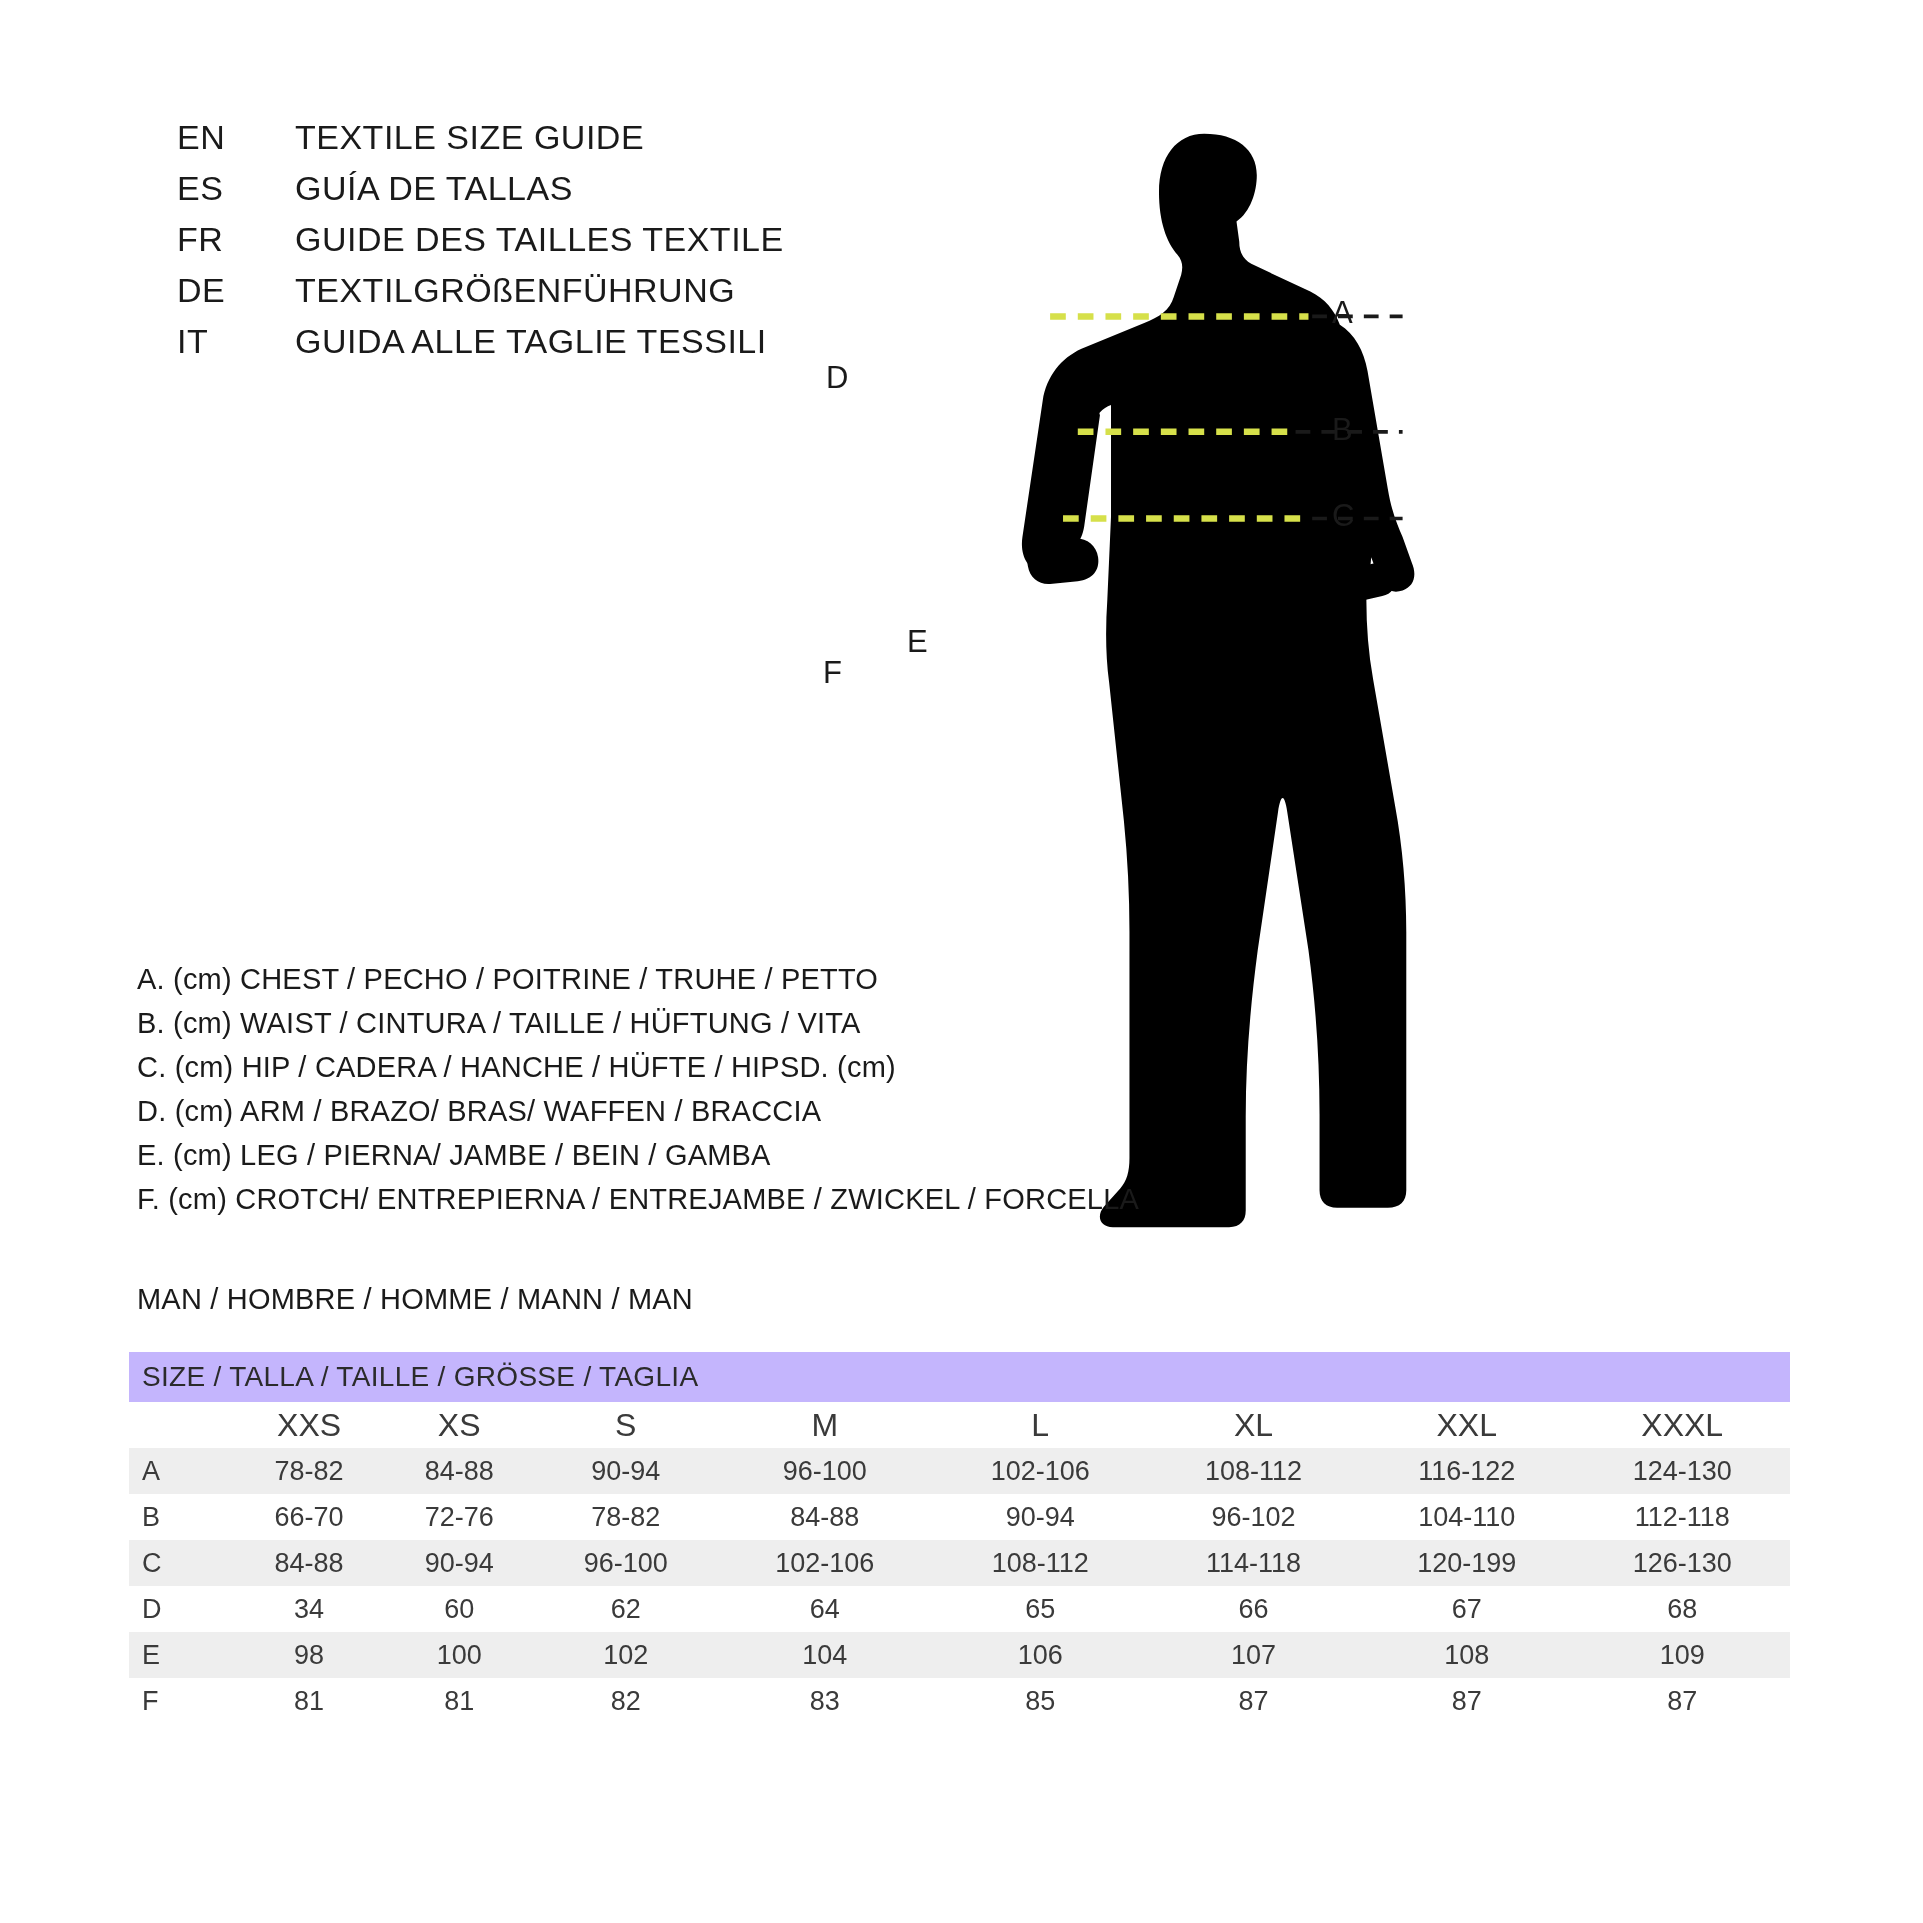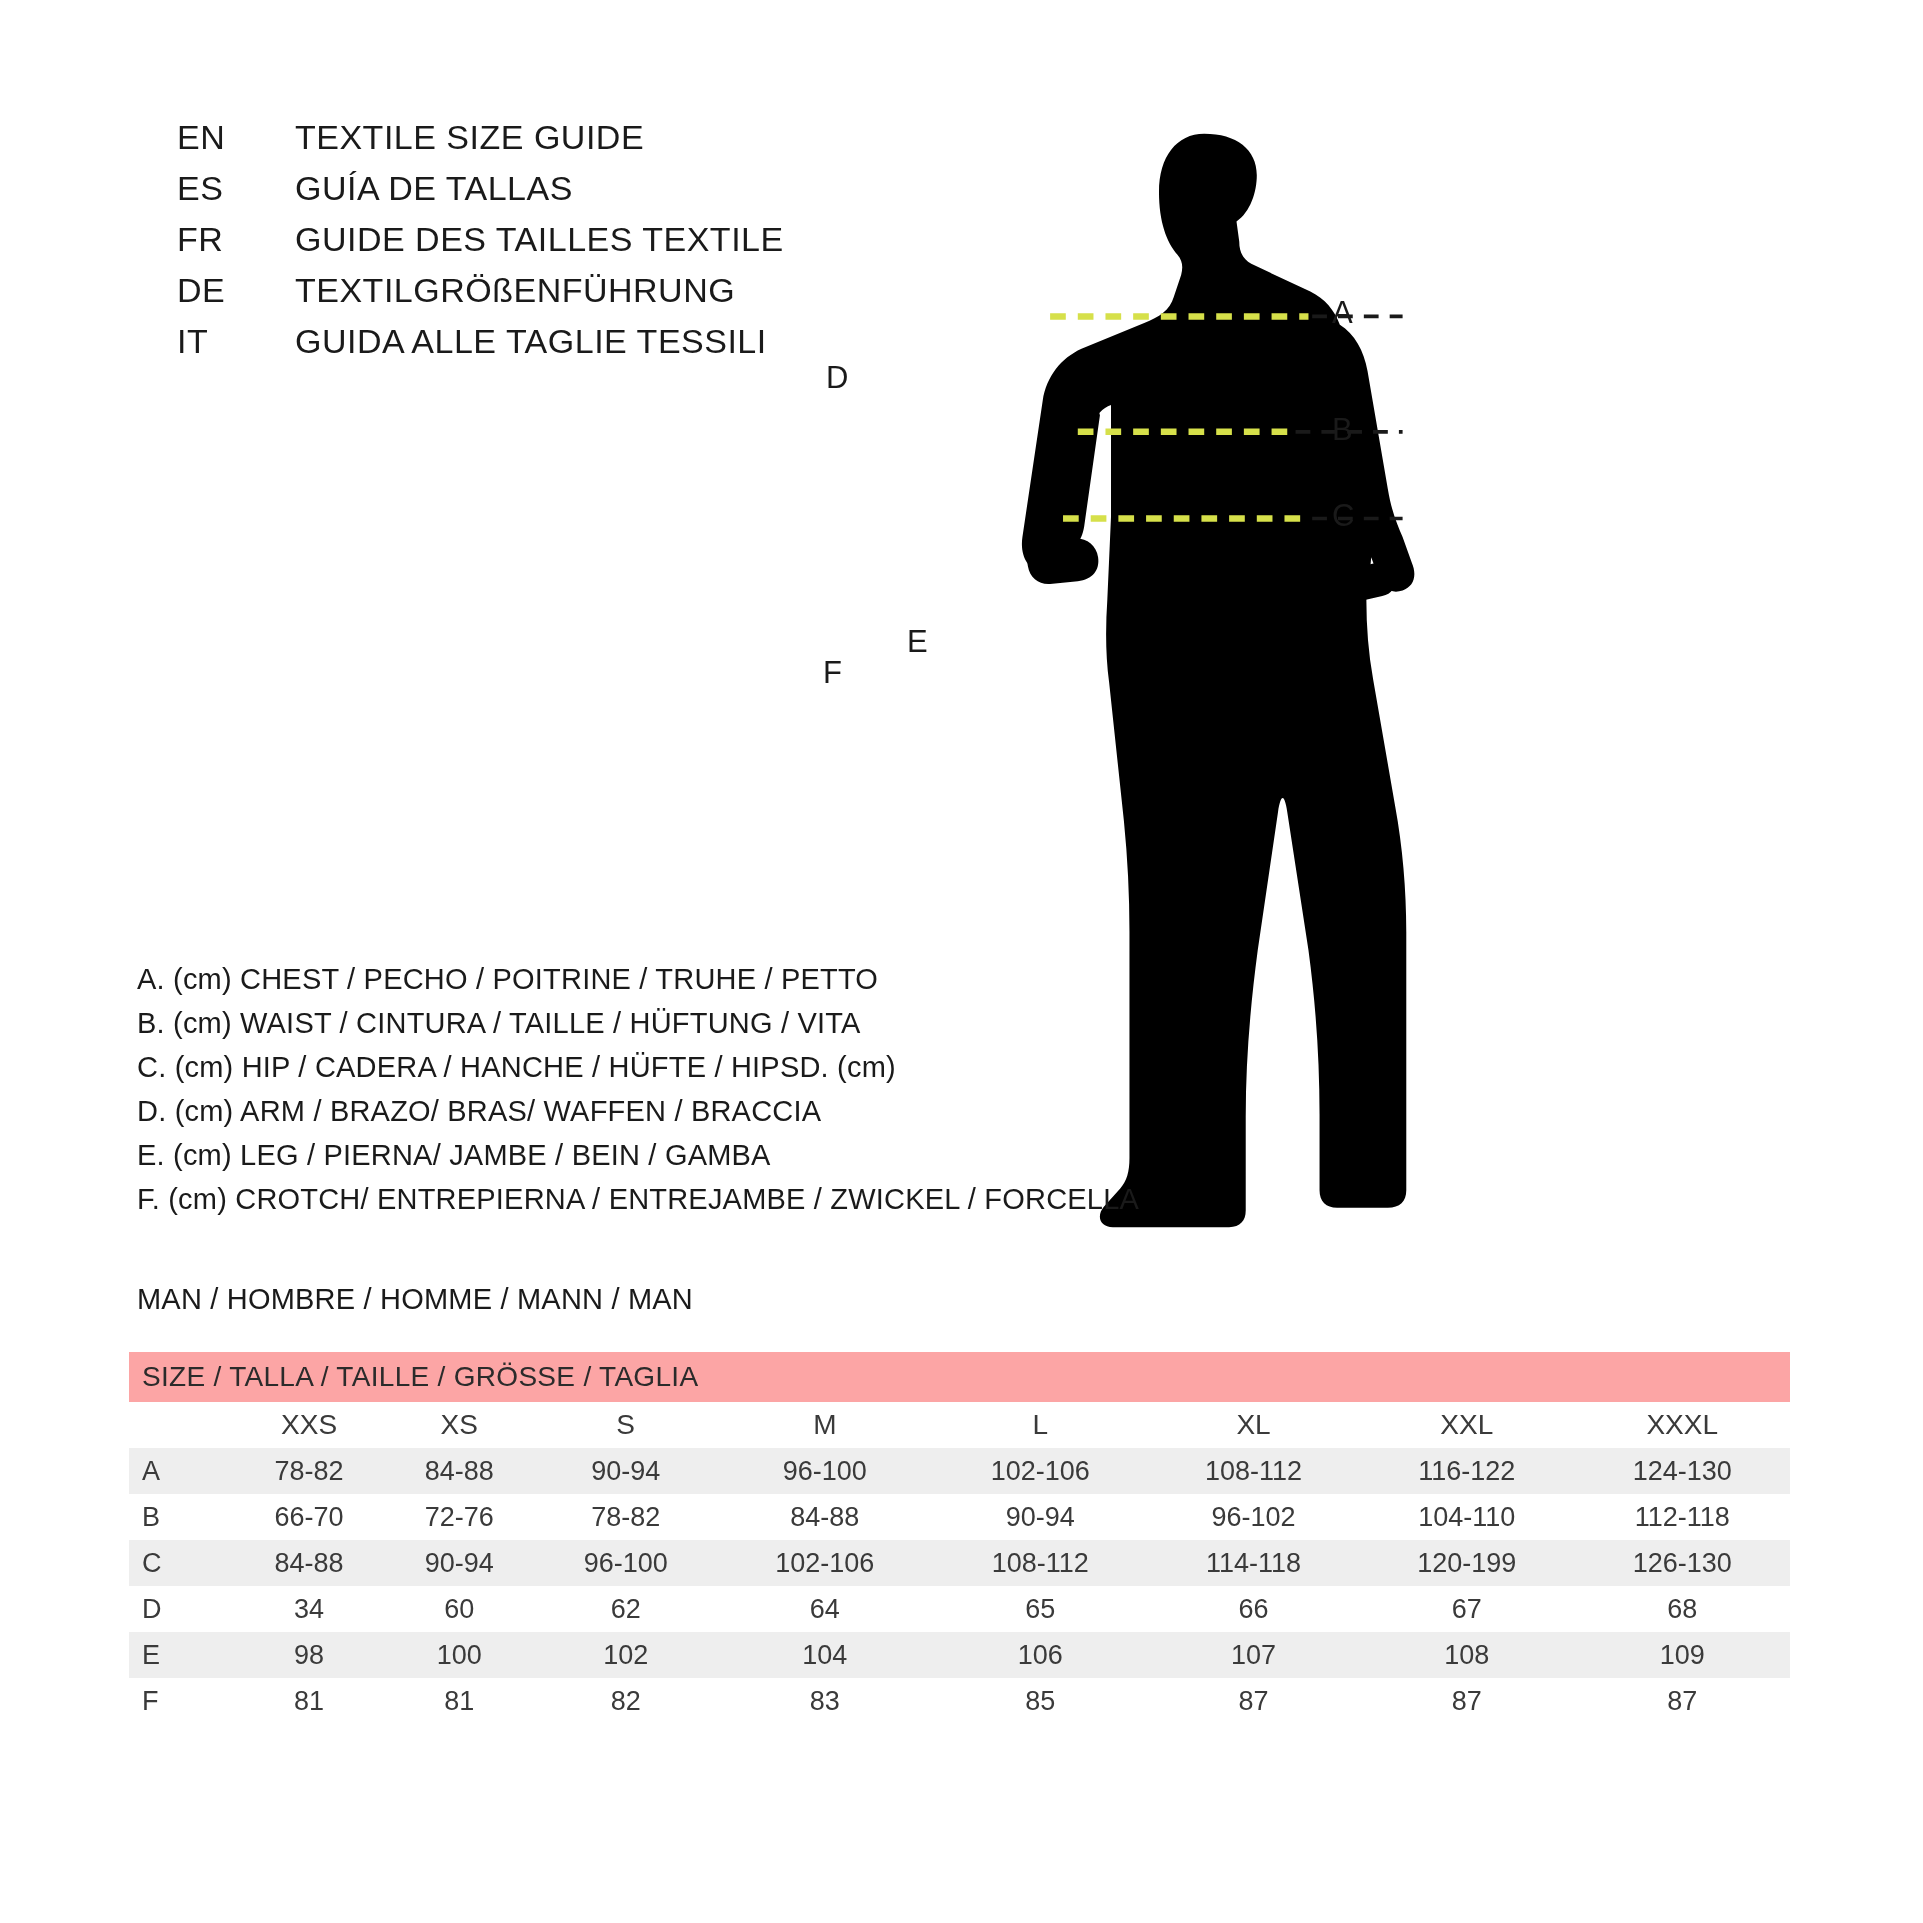--- a/index.html
+++ b/index.html
@@ -69,42 +69,42 @@
     font-size: 27px;
   }
   .size-table td, .size-table th {
     padding: 0;
     height: 46px;
     font-weight: normal;
     text-align: center;
     color: #3a3a3a;
   }
   .size-table .hdr-band td {
-    background: #fca5a5;
+    background: #c4b5fd;
     text-align: left;
     padding-left: 13px;
     height: 50px;
     font-size: 28px;
     color: #2b2b2b;
     letter-spacing: 0.3px;
   }
   .size-table .row-alt td {
     background: #eeeeee;
   }
   .size-table .row-plain td {
     background: #ffffff;
   }
   .size-table .col-label {
     text-align: left;
     padding-left: 13px;
     width: 92px;
   }
   .size-table .sizes-row td {
     background: #ffffff;
-    font-size: 28px;
+    font-size: 32px;
   }
 
   
   .figure-area {
     position: absolute;
     left: 1015px;
     top: 83px;
     width: 849px;
     height: 1218px;
   }

